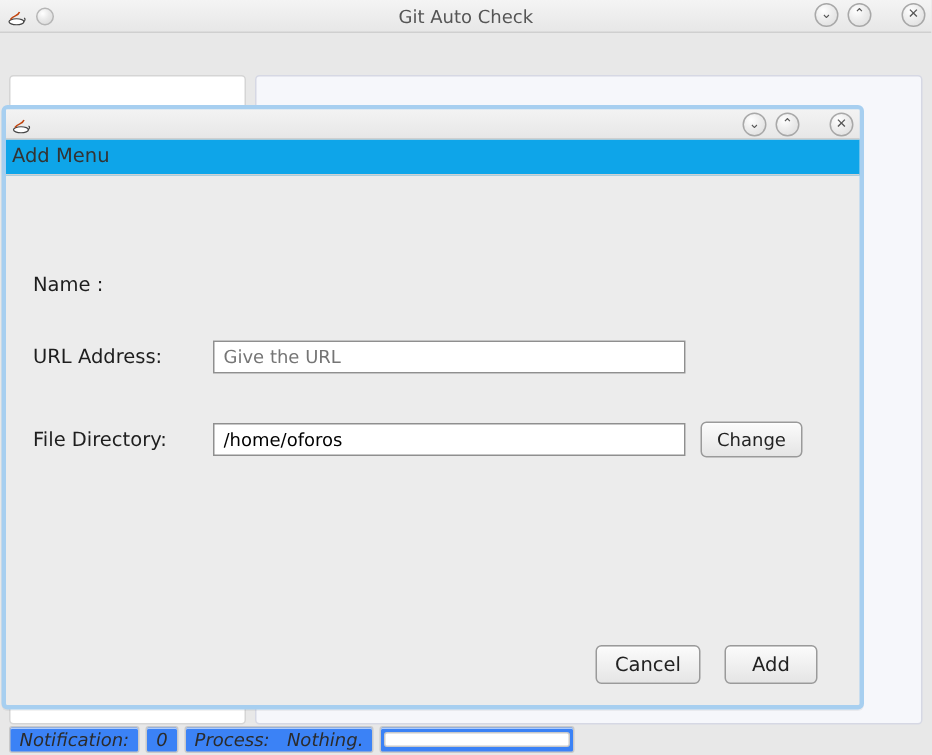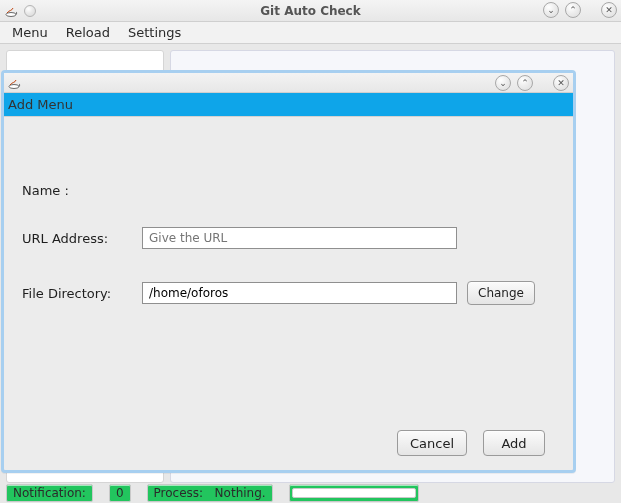--- a/index.html
+++ b/index.html
@@ -43,21 +43,20 @@
     border: 1px solid #b5b5b5;
     background: radial-gradient(circle at 35% 30%, #ffffff 0%, #e9e9e9 45%, #d7d7d7 100%);
     margin-left: 4px;
   }
   .titlebar .title-text {
     position: absolute;
     left: 0; right: 0;
     text-align: center;
     font-size: 12px;
     color: #555;
-    font-weight: bold;
   }
   .titlebar .tb-right {
     position: absolute;
     right: 4px; top: 2px;
     display: flex;
     gap: 6px;
   }
   .roundbtn {
     width: 16px; height: 16px;
     border-radius: 50%;
@@ -107,28 +106,29 @@
     left: 6px; right: 4px; bottom: 1px;
     height: 18px;
     display: flex;
     align-items: center;
     font-size: 12px;
     color: #2b2b2b;
     gap: 0;
   }
   .statusbar .well {
     border: 1px solid #c9c9c9;
-    background: #22c55e;
+    background: #3b82f6;
     border-radius: 2px;
     padding: 0 6px;
     height: 18px;
     line-height: 16px;
-    margin-right: 16px;
+    margin-right: 4px;
     box-shadow: inset 0 1px 0 rgba(255,255,255,.6);
     white-space: nowrap;
+    font-style: italic;
   }
   .statusbar .progress {
     width: 130px;
     padding: 0;
     position: relative;
   }
   .statusbar .progress::before {
     content:"";
     position: absolute;
     left:2px; right:2px; top:3px; bottom:3px;
@@ -249,25 +249,20 @@
         </span>
       <span class="roundbtn">
           <span>⌃</span>
         </span>
       <span class="roundbtn" style="margin-left:14px">
           <span>✕</span>
         </span>
     </div>
   </div>
 
-  <div class="menubar">
-    <span>Menu</span>
-    <span>Reload</span>
-    <span>Settings</span>
-  </div>
 
   <div class="main-content">
     <div class="side-panel"></div>
     <div class="right-panel"></div>
   </div>
 
   <div class="statusbar">
     <span class="well">Notification:</span>
     <span class="well" style="min-width:18px;text-align:center">0</span>
     <span class="well">

